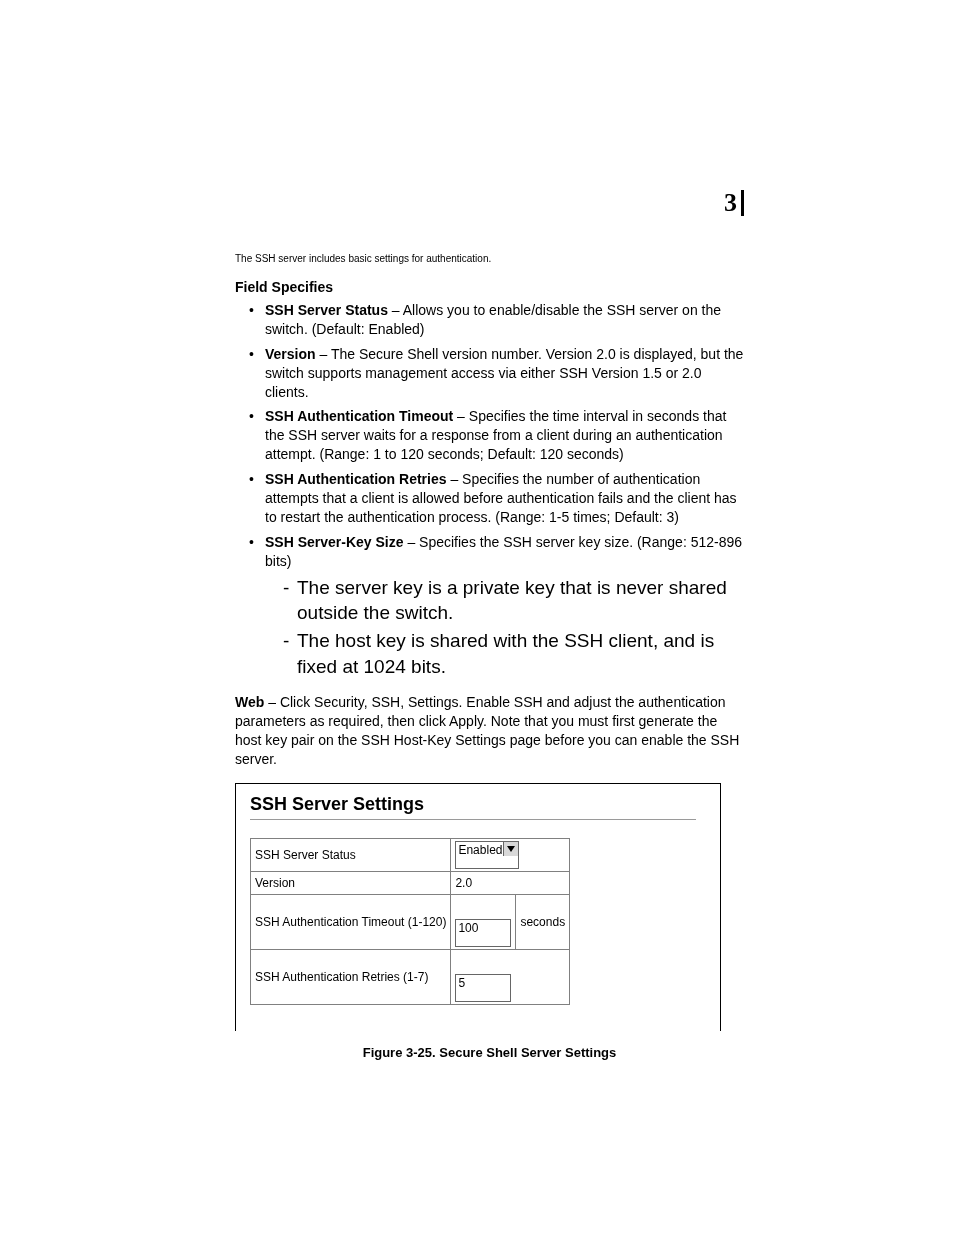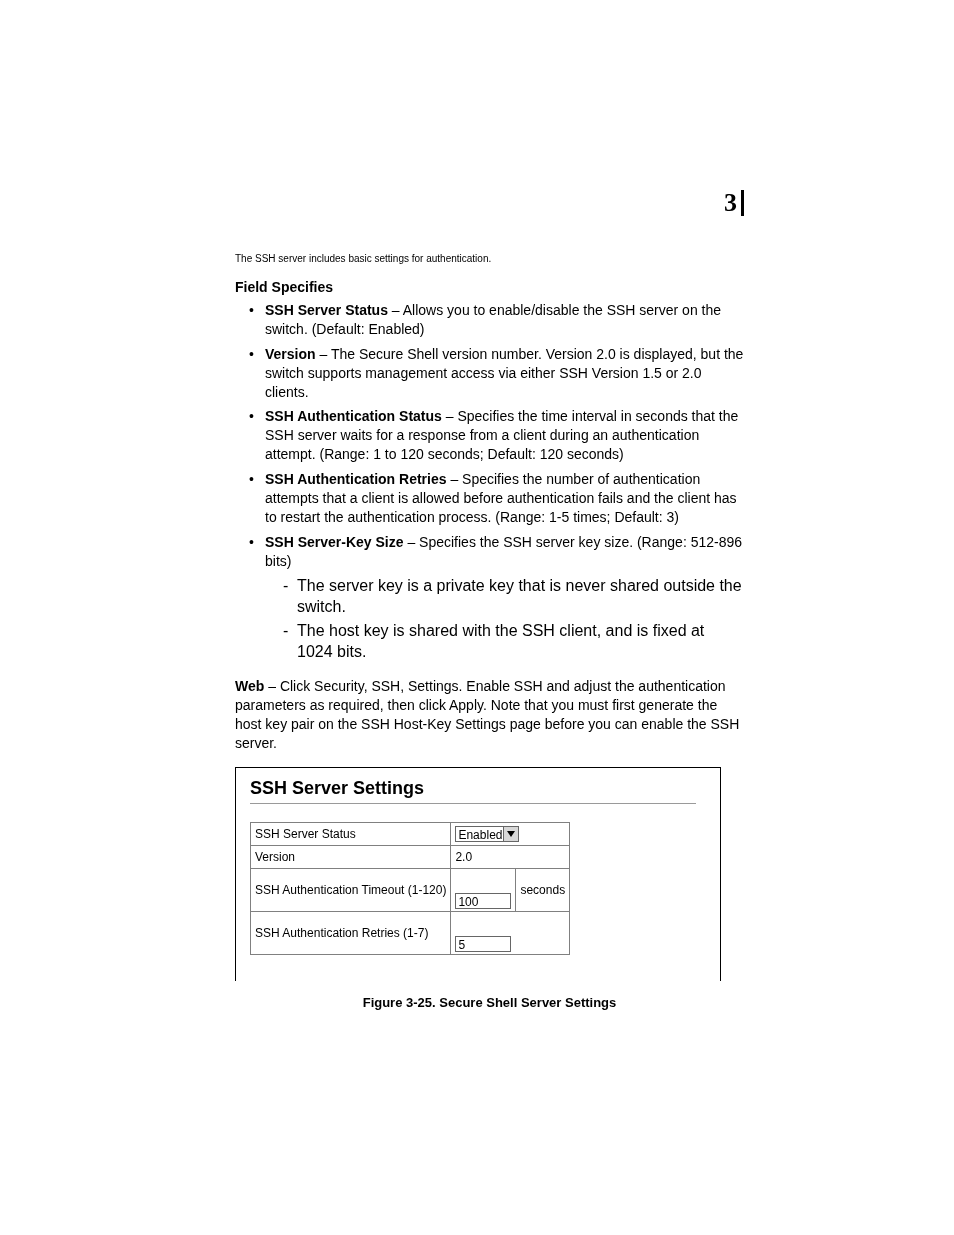--- a/index.html
+++ b/index.html
@@ -55,21 +55,21 @@
     position: absolute;
     left: 0;
     top: 0;
   }
   ul.sublist {
     margin: 4px 0 0 18px;
     padding: 0;
     list-style: none;
   }
   ul.sublist > li {
-    font-size: 16px;
+    font-size: 19px;
     line-height: 1.35;
     margin-bottom: 2px;
     position: relative;
     padding-left: 14px;
   }
   ul.sublist > li::before {
     content: "-";
     position: absolute;
     left: 0;
     top: 0;
@@ -110,21 +110,21 @@
     height: 18px;
     white-space: nowrap;
     background: #fff;
   }
   .ctl {
     display: inline-block;
     border: 1px solid #666;
     background: #fff;
     font-size: 12px;
     padding: 0 2px;
-    height: 16px;
+    height: 28px;
     line-height: 16px;
     box-sizing: border-box;
   }
   .select {
     width: 64px;
     position: relative;
     padding-right: 16px;
   }
   .select .arrow {
     position: absolute;
@@ -164,21 +164,21 @@
   <div class="section-heading">Field Specifies</div>
 
   <ul class="field-list">
     <li>
       <span class="bold">SSH Server Status</span><span> – Allows you to enable/disable the SSH server on the switch. (Default: Enabled)</span>
     </li>
     <li>
       <span class="bold">Version</span><span> – The Secure Shell version number. Version 2.0 is displayed, but the switch supports management access via either SSH Version 1.5 or 2.0 clients.</span>
     </li>
     <li>
-      <span class="bold">SSH Authentication Status</span><span> – Specifies the time interval in seconds that the SSH server waits for a response from a client during an authentication attempt. (Range: 1 to 120 seconds; Default: 120 seconds)</span>
+      <span class="bold">SSH Authentication Timeout</span><span> – Specifies the time interval in seconds that the SSH server waits for a response from a client during an authentication attempt. (Range: 1 to 120 seconds; Default: 120 seconds)</span>
     </li>
     <li>
       <span class="bold">SSH Authentication Retries</span><span> – Specifies the number of authentication attempts that a client is allowed before authentication fails and the client has to restart the authentication process. (Range: 1-5 times; Default: 3)</span>
     </li>
     <li>
       <span class="bold">SSH Server-Key Size</span><span> – Specifies the SSH server key size. (Range: 512-896 bits)</span>
       <ul class="sublist">
         <li>The server key is a private key that is never shared outside the switch.</li>
         <li>The host key is shared with the SSH client, and is fixed at 1024 bits.</li>
       </ul>

